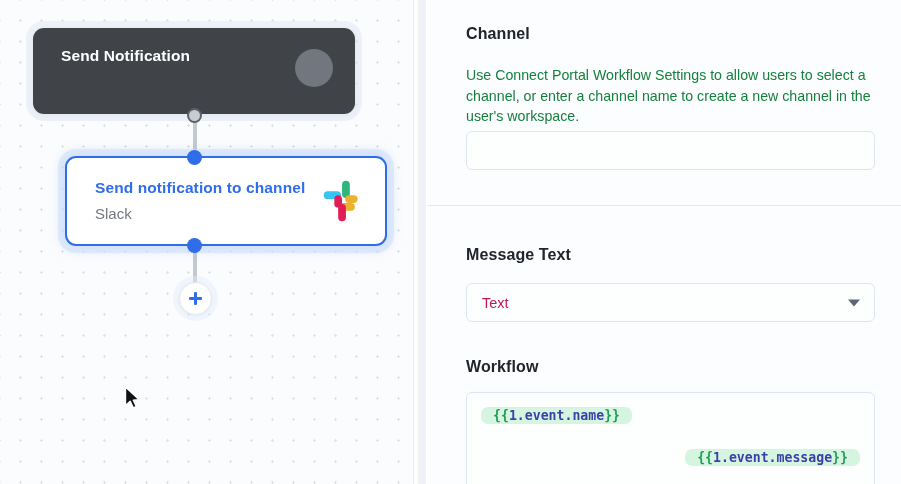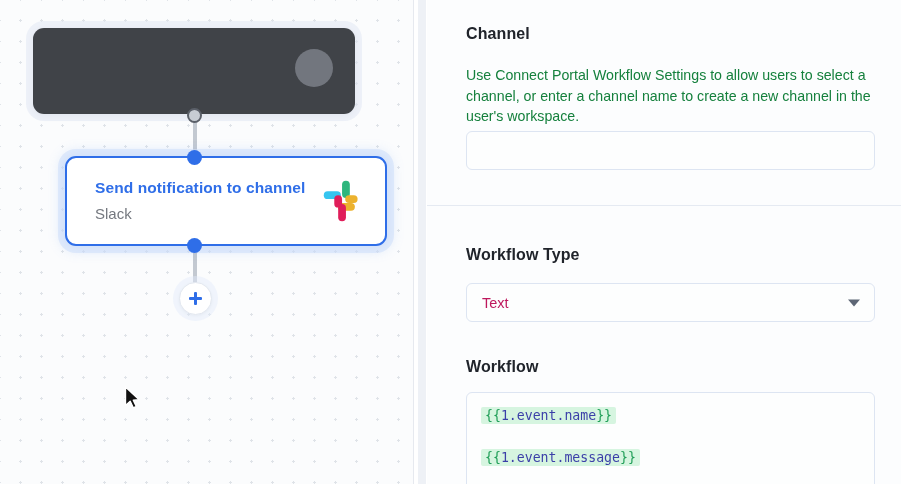--- a/index.html
+++ b/index.html
@@ -255,26 +255,27 @@
     width: 409px;
     background: #fdfefe;
     border: 1px solid #dde5f2;
     border-radius: 6px;
     padding: 13px 14px 14px 14px;
     font-family: "DejaVu Sans Mono", monospace;
     font-size: 13.2px;
     line-height: 20px;
   }
   .code-line { margin-bottom: 22px; }
-  .code-line:last-child { margin-bottom: 12px; }
+  .code-line:last-child { margin-bottom: 12px; text-align: right; }
   .tok {
     background: #d6f5e0;
-    border-radius: 2px;
-    padding: 1px 4px;
+    border-radius: 7px;
+    padding: 1px 12px;
     white-space: pre;
+    font-weight: bold;
   }
   .br { color: #1f9e57; }
   .inner { color: #3b3fa8; }
 
   
   .p-channel-label { position: absolute; left: 39px; top: 25px; }
   .p-channel-help  { position: absolute; left: 39px; top: 53px; }
   .p-channel-input { position: absolute; left: 39px; top: 131px; }
   .p-mtype-label   { position: absolute; left: 39px; top: 246px; }
   .p-mtype-select  { position: absolute; left: 39px; top: 283px; }
@@ -285,20 +286,21 @@
 <body>
 
 <div id="app">
 
   <div class="canvas">
 
     <div class="conn conn-a"></div>
     <div class="conn conn-b"></div>
 
     <div class="node-trigger">
+      <div class="n-title">Send Notification</div>
       <div class="n-avatar"></div>
     </div>
 
     <div class="node-slack">
       <div class="n-title">Send notification to channel</div>
       <div class="n-sub">Slack</div>
       <svg class="slack-logo" viewBox="0 0 54 54">
 
         <path d="M6 24.5a5 5 0 0 1 0-10h12a5 5 0 0 1 0 10H6z" fill="#36C5F0"></path>
         <path d="M23 8.5a5 5 0 0 1 10 0v6a5 5 0 0 1-10 0v-6z" fill="#2EB67D" opacity="0"></path>
@@ -331,21 +333,21 @@
   <div class="scroll-track"></div>
 
   <div class="panel">
 
     <div class="section-sep sep-1"></div>
 
     <div class="fld-label p-channel-label">Channel</div>
     <div class="fld-help p-channel-help">Use Connect Portal Workflow Settings to allow users to select a channel, or enter a channel name to create a new channel in the user's workspace.</div>
     <div class="text-input p-channel-input"></div>
 
-    <div class="fld-label p-mtype-label">Workflow Type</div>
+    <div class="fld-label p-mtype-label">Message Text</div>
     <div class="select-box p-mtype-select">
       <span>Text</span>
       <span class="select-caret"></span>
     </div>
 
     <div class="fld-label p-msg-label">Workflow</div>
     <div class="code-area p-msg-area">
       <div class="code-line"><span class="tok"><span class="br">{{</span><span class="inner">1.event.name</span><span class="br">}}</span></span></div>
       <div class="code-line"><span class="tok"><span class="br">{{</span><span class="inner">1.event.message</span><span class="br">}}</span></span></div>
     </div>

